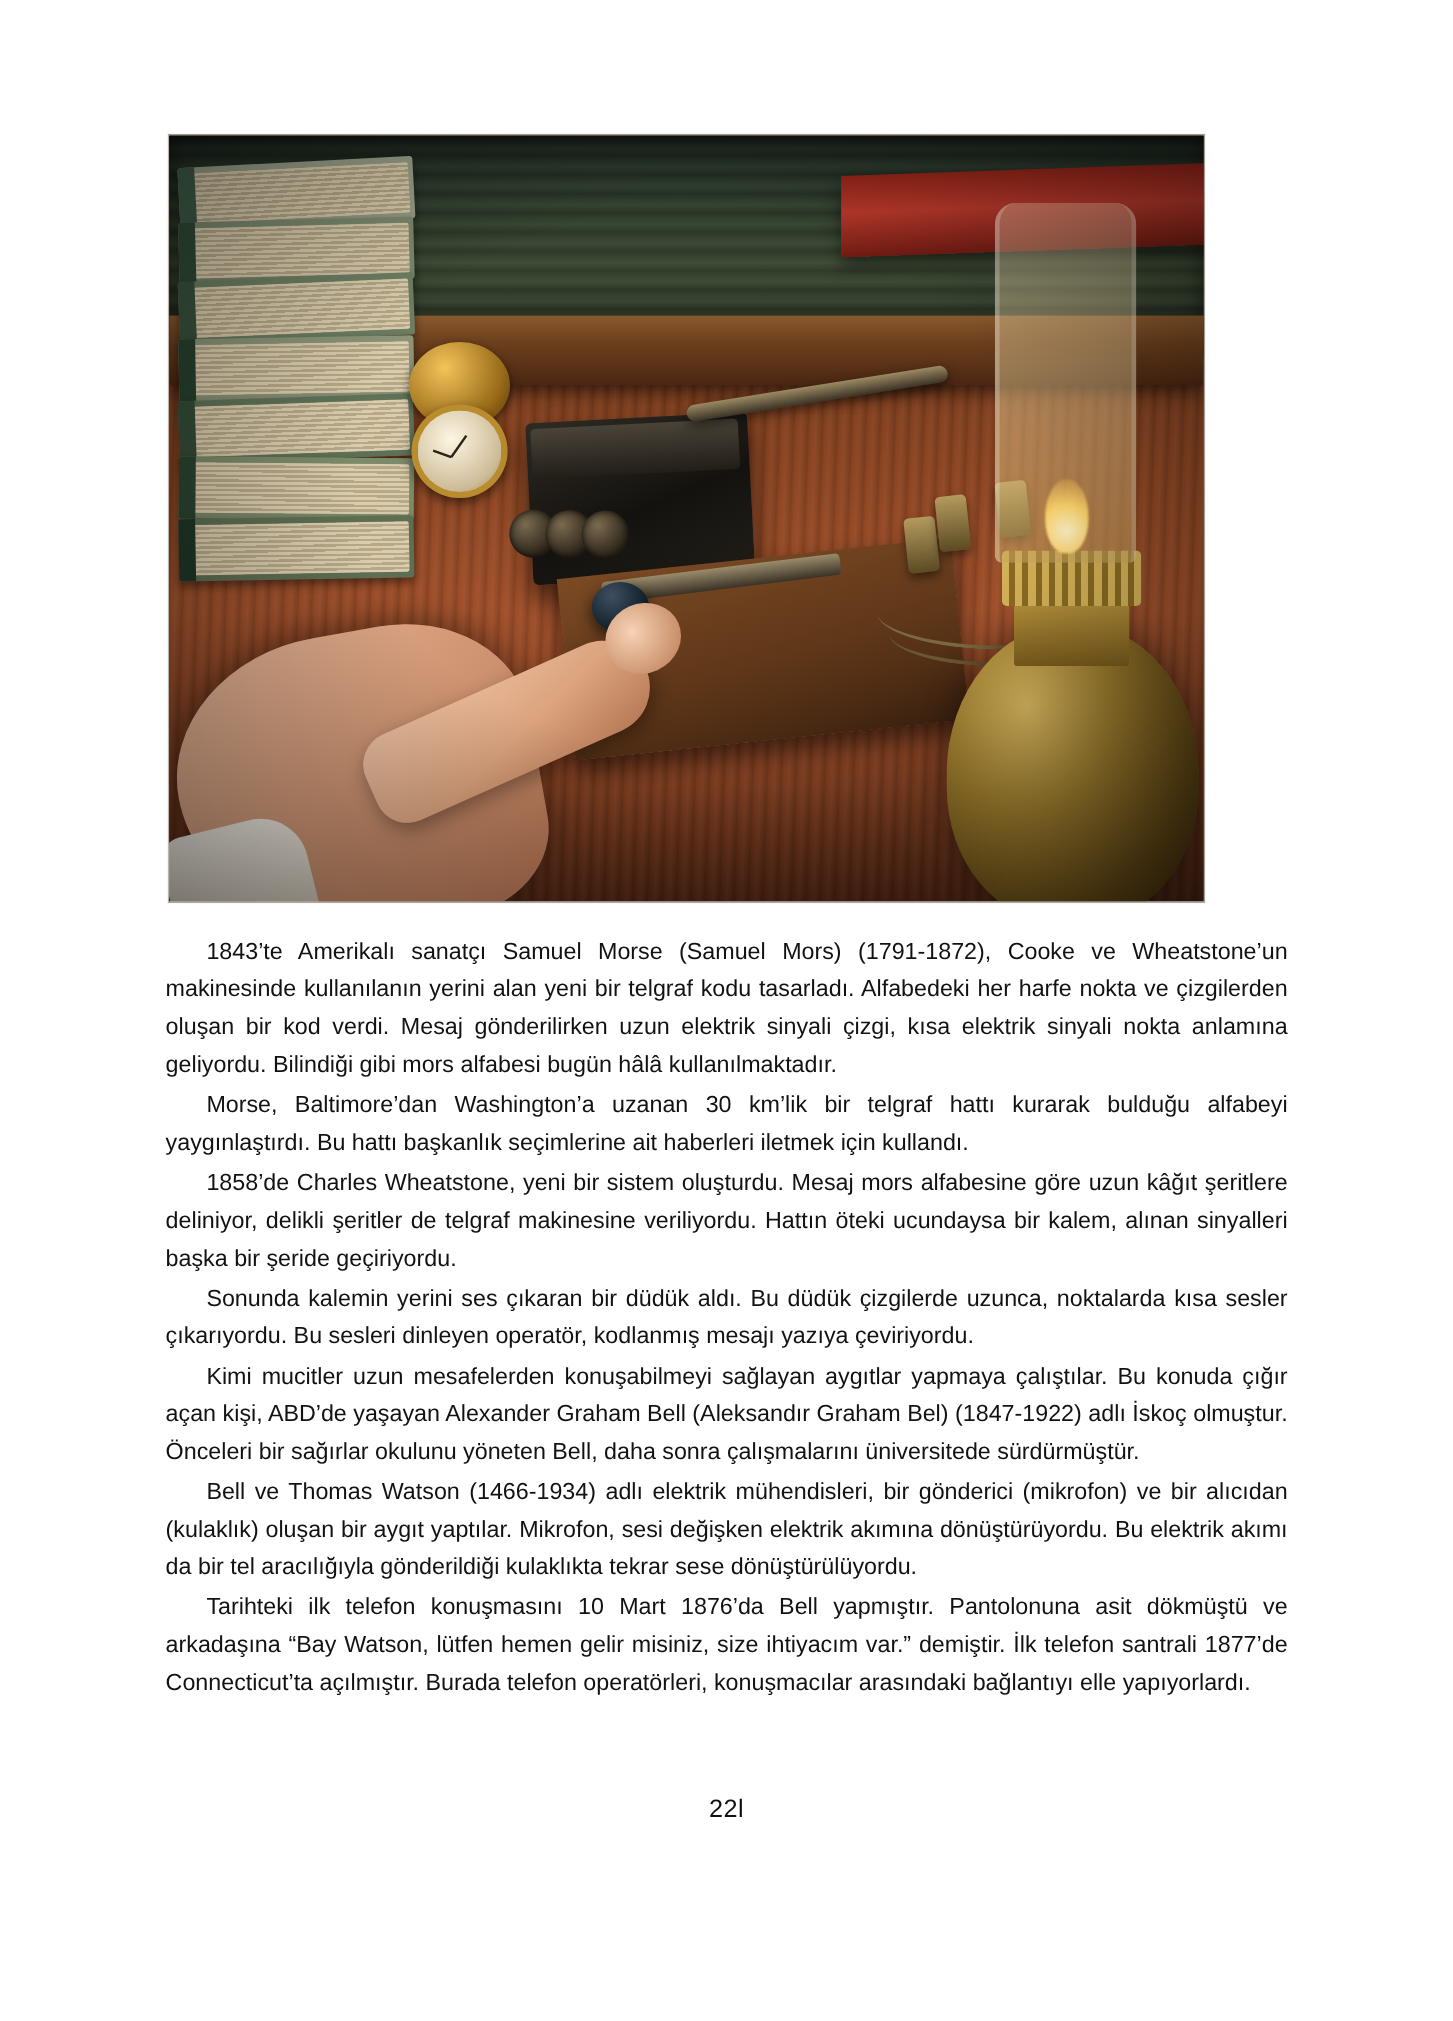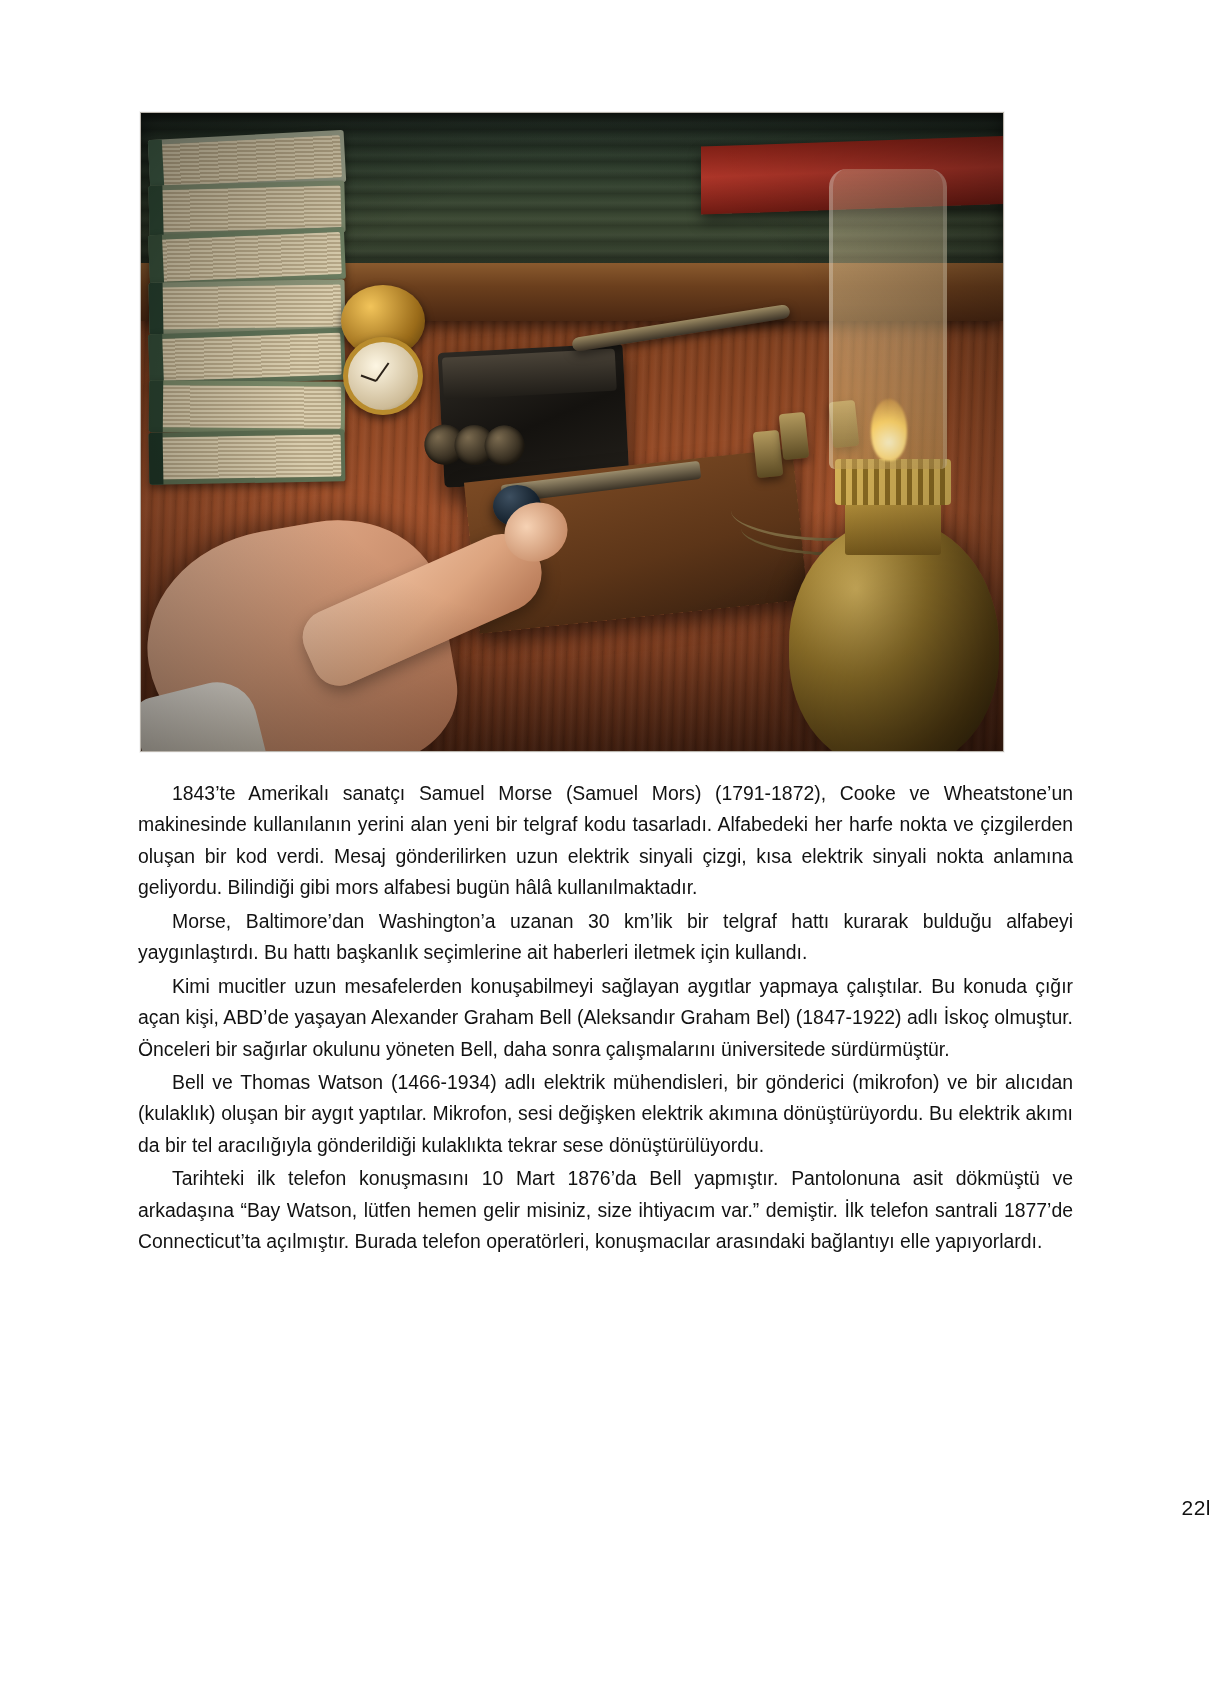--- a/index.html
+++ b/index.html
@@ -285,21 +285,21 @@
   }
   .body-text p {
     margin: 0 0 2px 0;
     text-indent: 34px;
     hyphens: auto;
   }
   .page-number {
     position: absolute;
     left: 0; right: 0;
     top: 1496px;
-    text-align: right;
+    text-align: center;
     font-size: 21px;
     letter-spacing: 0.5px;
     color: #111;
   }
 </style>
 </head>
 <body>
 
 <div class="page">
   <div class="content">
@@ -379,20 +379,22 @@
           <div class="fingertip"></div>
         </div>
 
         <div class="photo-vignette"></div>
       </div>
     </figure>
 
     <div class="body-text">
       <p>1843’te Amerikalı sanatçı Samuel Morse (Samuel Mors) (1791-1872), Cooke ve Wheatstone’un makinesinde kullanılanın yerini alan yeni bir telgraf kodu tasarladı. Alfabedeki her harfe nokta ve çizgilerden oluşan bir kod verdi. Mesaj gönderilirken uzun elektrik sinyali çizgi, kısa elektrik sinyali nokta anlamına geliyordu. Bilindiği gibi mors alfabesi bugün hâlâ kullanılmaktadır.</p>
       <p>Morse, Baltimore’dan Washington’a uzanan 30 km’lik bir telgraf hattı kurarak bulduğu alfabeyi yaygınlaştırdı. Bu hattı başkanlık seçimlerine ait haberleri iletmek için kullandı.</p>
+      <p>1858’de Charles Wheatstone, yeni bir sistem oluşturdu. Mesaj mors alfabesine göre uzun kâğıt şeritlere deliniyor, delikli şeritler de telgraf makinesine veriliyordu. Hattın öteki ucundaysa bir kalem, alınan sinyalleri başka bir şeride geçiriyordu.</p>
+      <p>Sonunda kalemin yerini ses çıkaran bir düdük aldı. Bu düdük çizgilerde uzunca, noktalarda kısa sesler çıkarıyordu. Bu sesleri dinleyen operatör, kodlanmış mesajı yazıya çeviriyordu.</p>
       <p>Kimi mucitler uzun mesafelerden konuşabilmeyi sağlayan aygıtlar yapmaya çalıştılar. Bu konuda çığır açan kişi, ABD’de yaşayan Alexander Graham Bell (Aleksandır Graham Bel) (1847-1922) adlı İskoç olmuştur. Önceleri bir sağırlar okulunu yöneten Bell, daha sonra çalışmalarını üniversitede sürdürmüştür.</p>
       <p>Bell ve Thomas Watson (1466-1934) adlı elektrik mühendisleri, bir gönderici (mikrofon) ve bir alıcıdan (kulaklık) oluşan bir aygıt yaptılar. Mikrofon, sesi değişken elektrik akımına dönüştürüyordu. Bu elektrik akımı da bir tel aracılığıyla gönderildiği kulaklıkta tekrar sese dönüştürülüyordu.</p>
       <p>Tarihteki ilk telefon konuşmasını 10 Mart 1876’da Bell yapmıştır. Pantolonuna asit dökmüştü ve arkadaşına “Bay Watson, lütfen hemen gelir misiniz, size ihtiyacım var.” demiştir. İlk telefon santrali 1877’de Connecticut’ta açılmıştır. Burada telefon operatörleri, konuşmacılar arasındaki bağlantıyı elle yapıyorlardı.</p>
     </div>
 
   </div>
 
   <div class="page-number">22l</div>
 </div>
 

